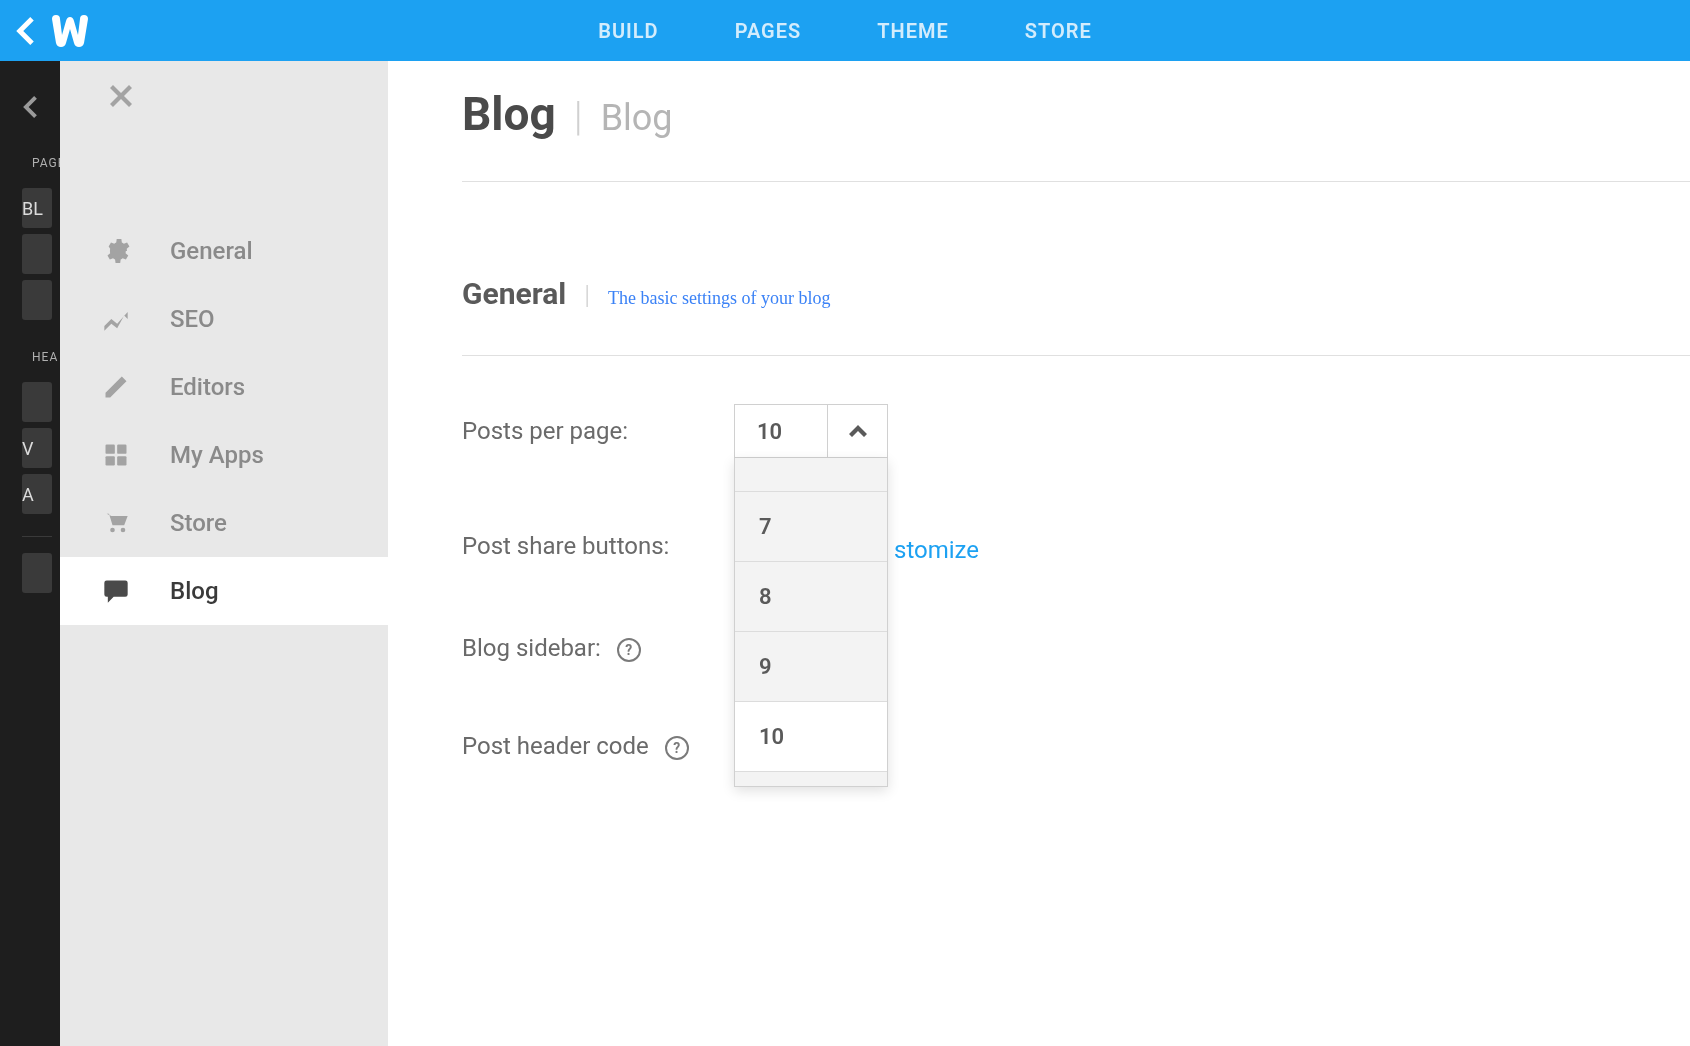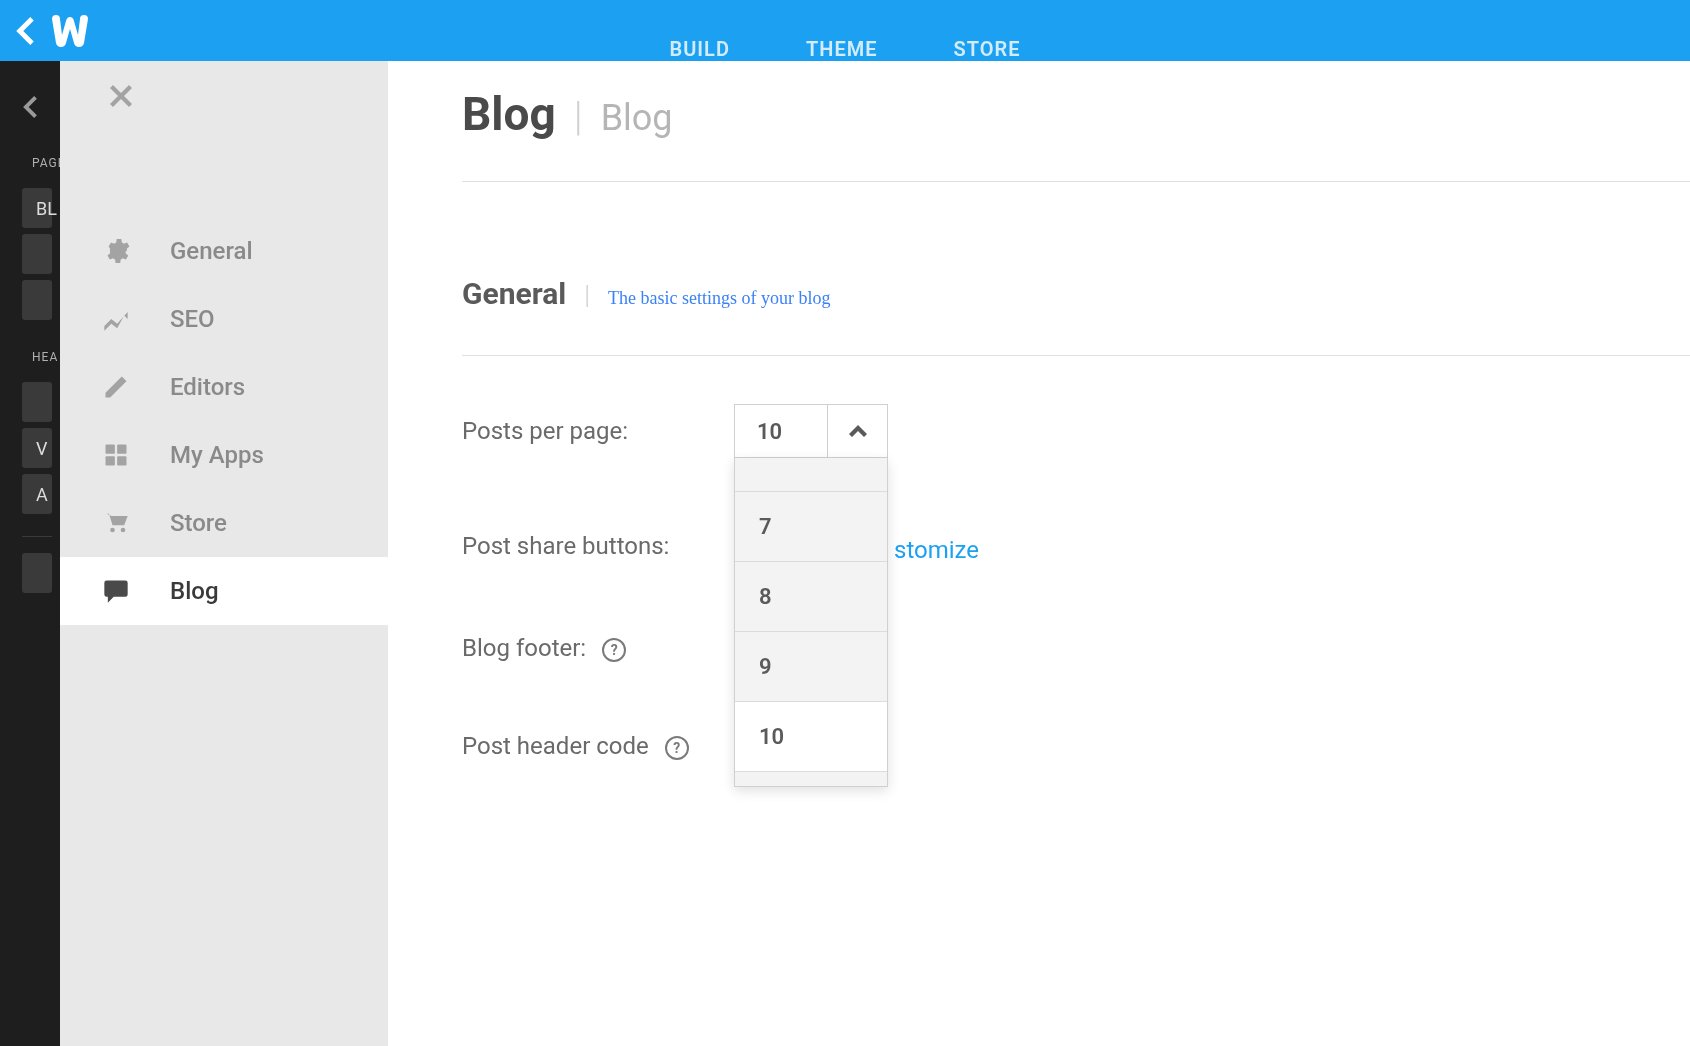--- a/index.html
+++ b/index.html
@@ -43,21 +43,20 @@
   width: 40px;
   height: 32px;
   fill: #fff;
 }
 .topbar-nav {
   position: absolute;
   left: 50%;
   transform: translateX(-50%);
   display: flex;
   height: 100%;
-  align-items: flex-end;
 }
 .topbar-nav-item {
   padding: 0 38px;
   display: flex;
   align-items: center;
   color: #d3ecfc;
   font-size: 20px;
   font-weight: 600;
   letter-spacing: 1px;
   cursor: pointer;
@@ -96,21 +95,20 @@
   color: #b0b0b0;
   white-space: nowrap;
 }
 .dark-sidebar-box {
   margin: 6px 8px 6px 22px;
   height: 40px;
   background: #3a3a3a;
   border-radius: 3px;
   display: flex;
   align-items: center;
-  padding-left: 14px;
   color: #dcdcdc;
   font-size: 18px;
   white-space: nowrap;
 }
 .dark-sidebar-divider {
   margin: 22px 8px 14px 22px;
   border-top: 1px solid #3a3a3a;
 }
 .light-sidebar {
   width: 328px;
@@ -341,20 +339,23 @@
       </svg>
   </div>
   <div class="topbar-logo">
     <svg viewBox="0 0 40 32">
         <path d="M2 4 Q2 0 6 0 Q10 0 10 4 L12 20 L16 6 Q17 2 20 2 Q23 2 24 6 L28 20 L30 4 Q30 0 34 0 Q38 0 38 4 L34 28 Q33 32 29 32 Q25 32 24 28 L20 14 L16 28 Q15 32 11 32 Q7 32 6 28 Z"></path>
       </svg>
   </div>
   <div class="topbar-nav">
     <div class="topbar-nav-item">
         <span>BUILD</span>
+      </div>
+    <div class="topbar-nav-item">
+        <span>PAGES</span>
       </div>
     <div class="topbar-nav-item">
         <span>THEME</span>
       </div>
     <div class="topbar-nav-item">
         <span>STORE</span>
       </div>
   </div>
 </div>
 
@@ -476,21 +477,21 @@
         </div>
       </div>
 
       <div class="setting-row">
         <div class="setting-label">Post share buttons:</div>
         <div class="link-customize">stomize</div>
       </div>
 
       <div class="setting-row">
         <div class="setting-label">
-          <span>Blog footer:</span>
+          <span>Blog sidebar:</span>
           <span class="help-icon">?</span>
         </div>
       </div>
 
       <div class="setting-row">
         <div class="setting-label">
           <span>Post header code</span>
           <span class="help-icon">?</span>
         </div>
       </div>

